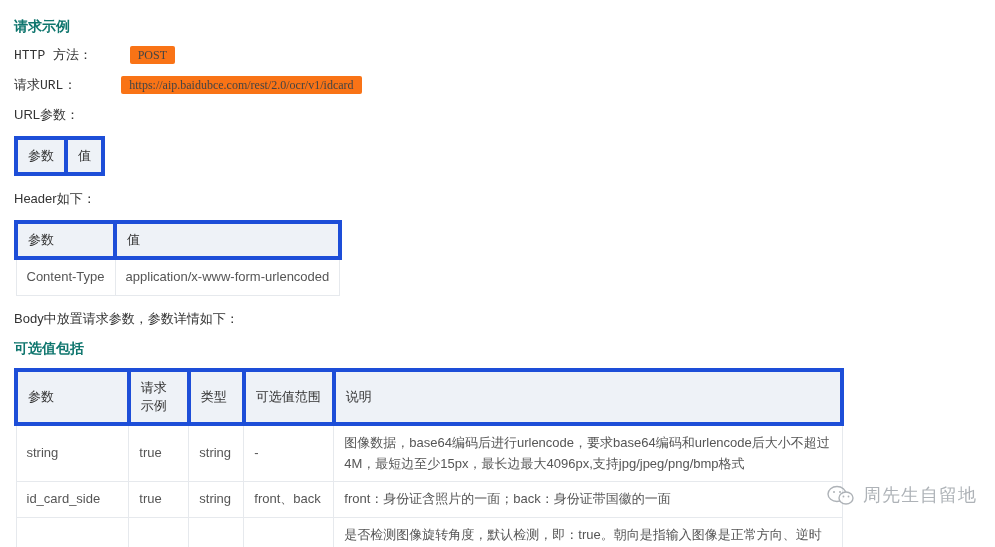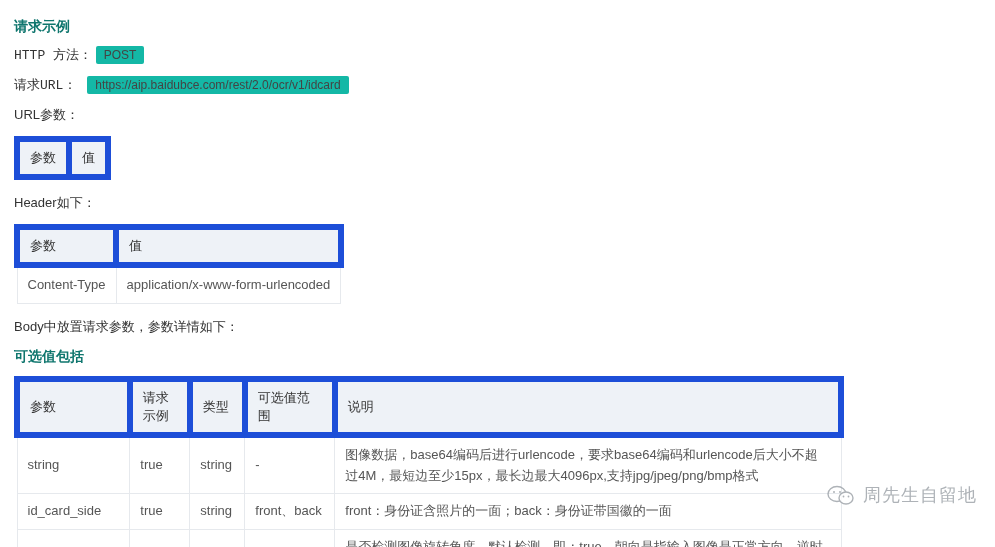--- a/index.html
+++ b/index.html
@@ -14,41 +14,42 @@
   }
   h4 {
     font-size: 14px;
     font-weight: bold;
     margin: 8px 0 10px 0;
     color: #0f766e;
   }
   .line { margin: 10px 0 12px 0; }
   .label { display: inline-block; font-family: Liberation Mono, monospace; }
   code.inline {
-    font-family: Liberation Sans, sans-serif;
-    background: #14b8a6;
+    font-family: Liberation Serif, serif;
+    background: #f97316;
     padding: 2px 8px;
     border-radius: 2px;
     color: #444;
     font-size: 12px;
+    margin-left: 34px;
   }
   a.link { color: #2a7ad2; text-decoration: none; cursor: pointer; }
   table {
     border-collapse: collapse;
     margin: 6px 0 14px 0;
     font-size: 13px;
   }
   table.full { width: 830px; }
   th {
     background: #eef2f7;
     text-align: left;
     font-weight: normal;
     color: #333;
     padding: 7px 10px;
-    border: 6px solid #1d4ed8;
+    border: 4px solid #1d4ed8;
   }
   td {
     padding: 7px 10px;
     border: 1px solid #e6e9ed;
     vertical-align: middle;
     color: #555;
     line-height: 1.6;
   }
   .watermark {
     position: absolute;

